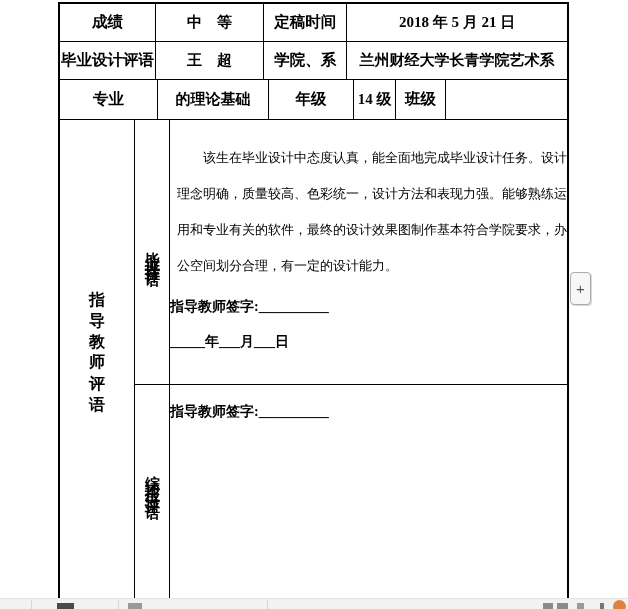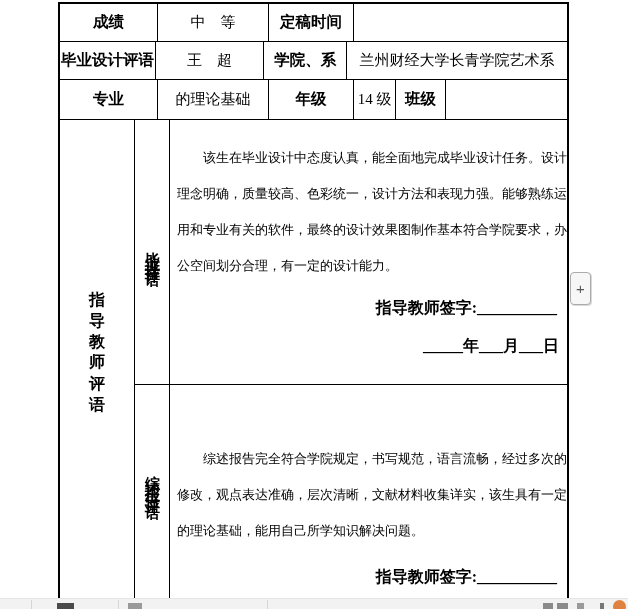--- a/index.html
+++ b/index.html
@@ -8,21 +8,21 @@
   .page { position:relative; width:628px; height:609px; background:#fff; }
 
   .doc-table { position:absolute; left:58px; top:2px; width:511px; height:596px;
     border:2px solid #000; border-bottom:none; display:flex; flex-direction:column; }
 
   .trow { display:flex; flex-direction:row; border-bottom:1px solid #000; }
   .r1,.r2 { height:38px; }
   .r3 { height:40px;text-align:right; }
 
   .cell { display:flex; align-items:center; justify-content:center;
-    border-right:1px solid #000; white-space:pre; font-size:15px; }
+    border-right:1px solid #000; white-space:pre; font-size:15px;font-weight:bold; }
   .cell.last { border-right:none; }
   .cell.hdr { font-weight:bold; font-size:15.5px; }
 
   .w-c1 { width:98px; } .w-c2 { width:111px; } .w-c3 { width:85px; }
   .w-c4 { width:225px; } .w-g1 { width:42px; } .w-g2 { width:50px; } .w-g3 { width:133px; }
 
   .big { flex:1; display:flex; flex-direction:row; border-bottom:none; }
   .colA { width:86px; border-right:1px solid #000; display:flex; justify-content:center;
     align-items:flex-start; padding-top:158px; }
   .vtitle { writing-mode:vertical-rl; text-orientation:upright; letter-spacing:21px;
@@ -36,21 +36,21 @@
   .subLabel.topAligned { align-items:flex-start; padding-top:78px; }
   .vsub { writing-mode:vertical-rl; text-orientation:upright; font-weight:bold;
     font-size:15px; line-height:1; }
   .vsub.s1 { letter-spacing:4px; }
   .vsub.s2 { letter-spacing:6px; }
   .content { flex:1; position:relative; }
 
   .para { white-space:pre; font-size:13px; line-height:36px; margin-left:7px; }
   .para1 { margin-top:20px; }
   .para2 { margin-top:56px; }
-  .sig { text-align:right; font-weight:bold; font-size:16px; white-space:pre; }
+  .sig { text-align:left; font-weight:bold; font-size:14px; white-space:pre; }
   .sig1 { margin-top:14px; margin-right:10px; }
   .date1 { margin-top:17px; margin-right:8px; }
   .sig2 { margin-top:18px; margin-right:10px; }
 
   .plus-btn { position:absolute; left:570px; top:272px; width:21px; height:33px;
     background:#f7f7f7; border:1px solid #ababab; border-radius:4px;
     box-shadow:1px 1px 0 #d9d9d9; display:flex; align-items:center; justify-content:center;
     font-family:"Liberation Sans","DejaVu Sans",sans-serif; font-size:15px; color:#555;
     cursor:pointer; }
 
@@ -65,20 +65,21 @@
 <body>
 
 <div class="page">
 
   <div class="doc-table">
 
     <div class="trow r1">
       <div class="cell hdr w-c1">成绩</div>
       <div class="cell w-c2">中　等</div>
       <div class="cell hdr w-c3">定稿时间</div>
+      <div class="cell last w-c4">2018 年 5 月 21 日</div>
     </div>
 
     <div class="trow r2">
       <div class="cell hdr w-c1">毕业设计评语</div>
       <div class="cell w-c2">王　超</div>
       <div class="cell hdr w-c3">学院、系</div>
       <div class="cell last w-c4">兰州财经大学长青学院艺术系</div>
     </div>
 
     <div class="trow r3">
@@ -107,23 +108,20 @@
             <div class="sig sig1">指导教师签字:__________</div>
             <div class="sig date1">_____年___月___日</div>
           </div>
         </div>
 
         <div class="section sec2">
           <div class="subLabel topAligned">
             <div class="vsub s2">综述报告评语</div>
           </div>
           <div class="content">
-            <div class="para para2">　　综述报告完全符合学院规定，书写规范，语言流畅，经过多次的
-修改，观点表达准确，层次清晰，文献材料收集详实，该生具有一定
-的理论基础，能用自己所学知识解决问题。</div>
             <div class="sig sig2">指导教师签字:__________</div>
           </div>
         </div>
 
       </div>
     </div>
   </div>
 
   <div class="plus-btn">
     <span>+</span>

